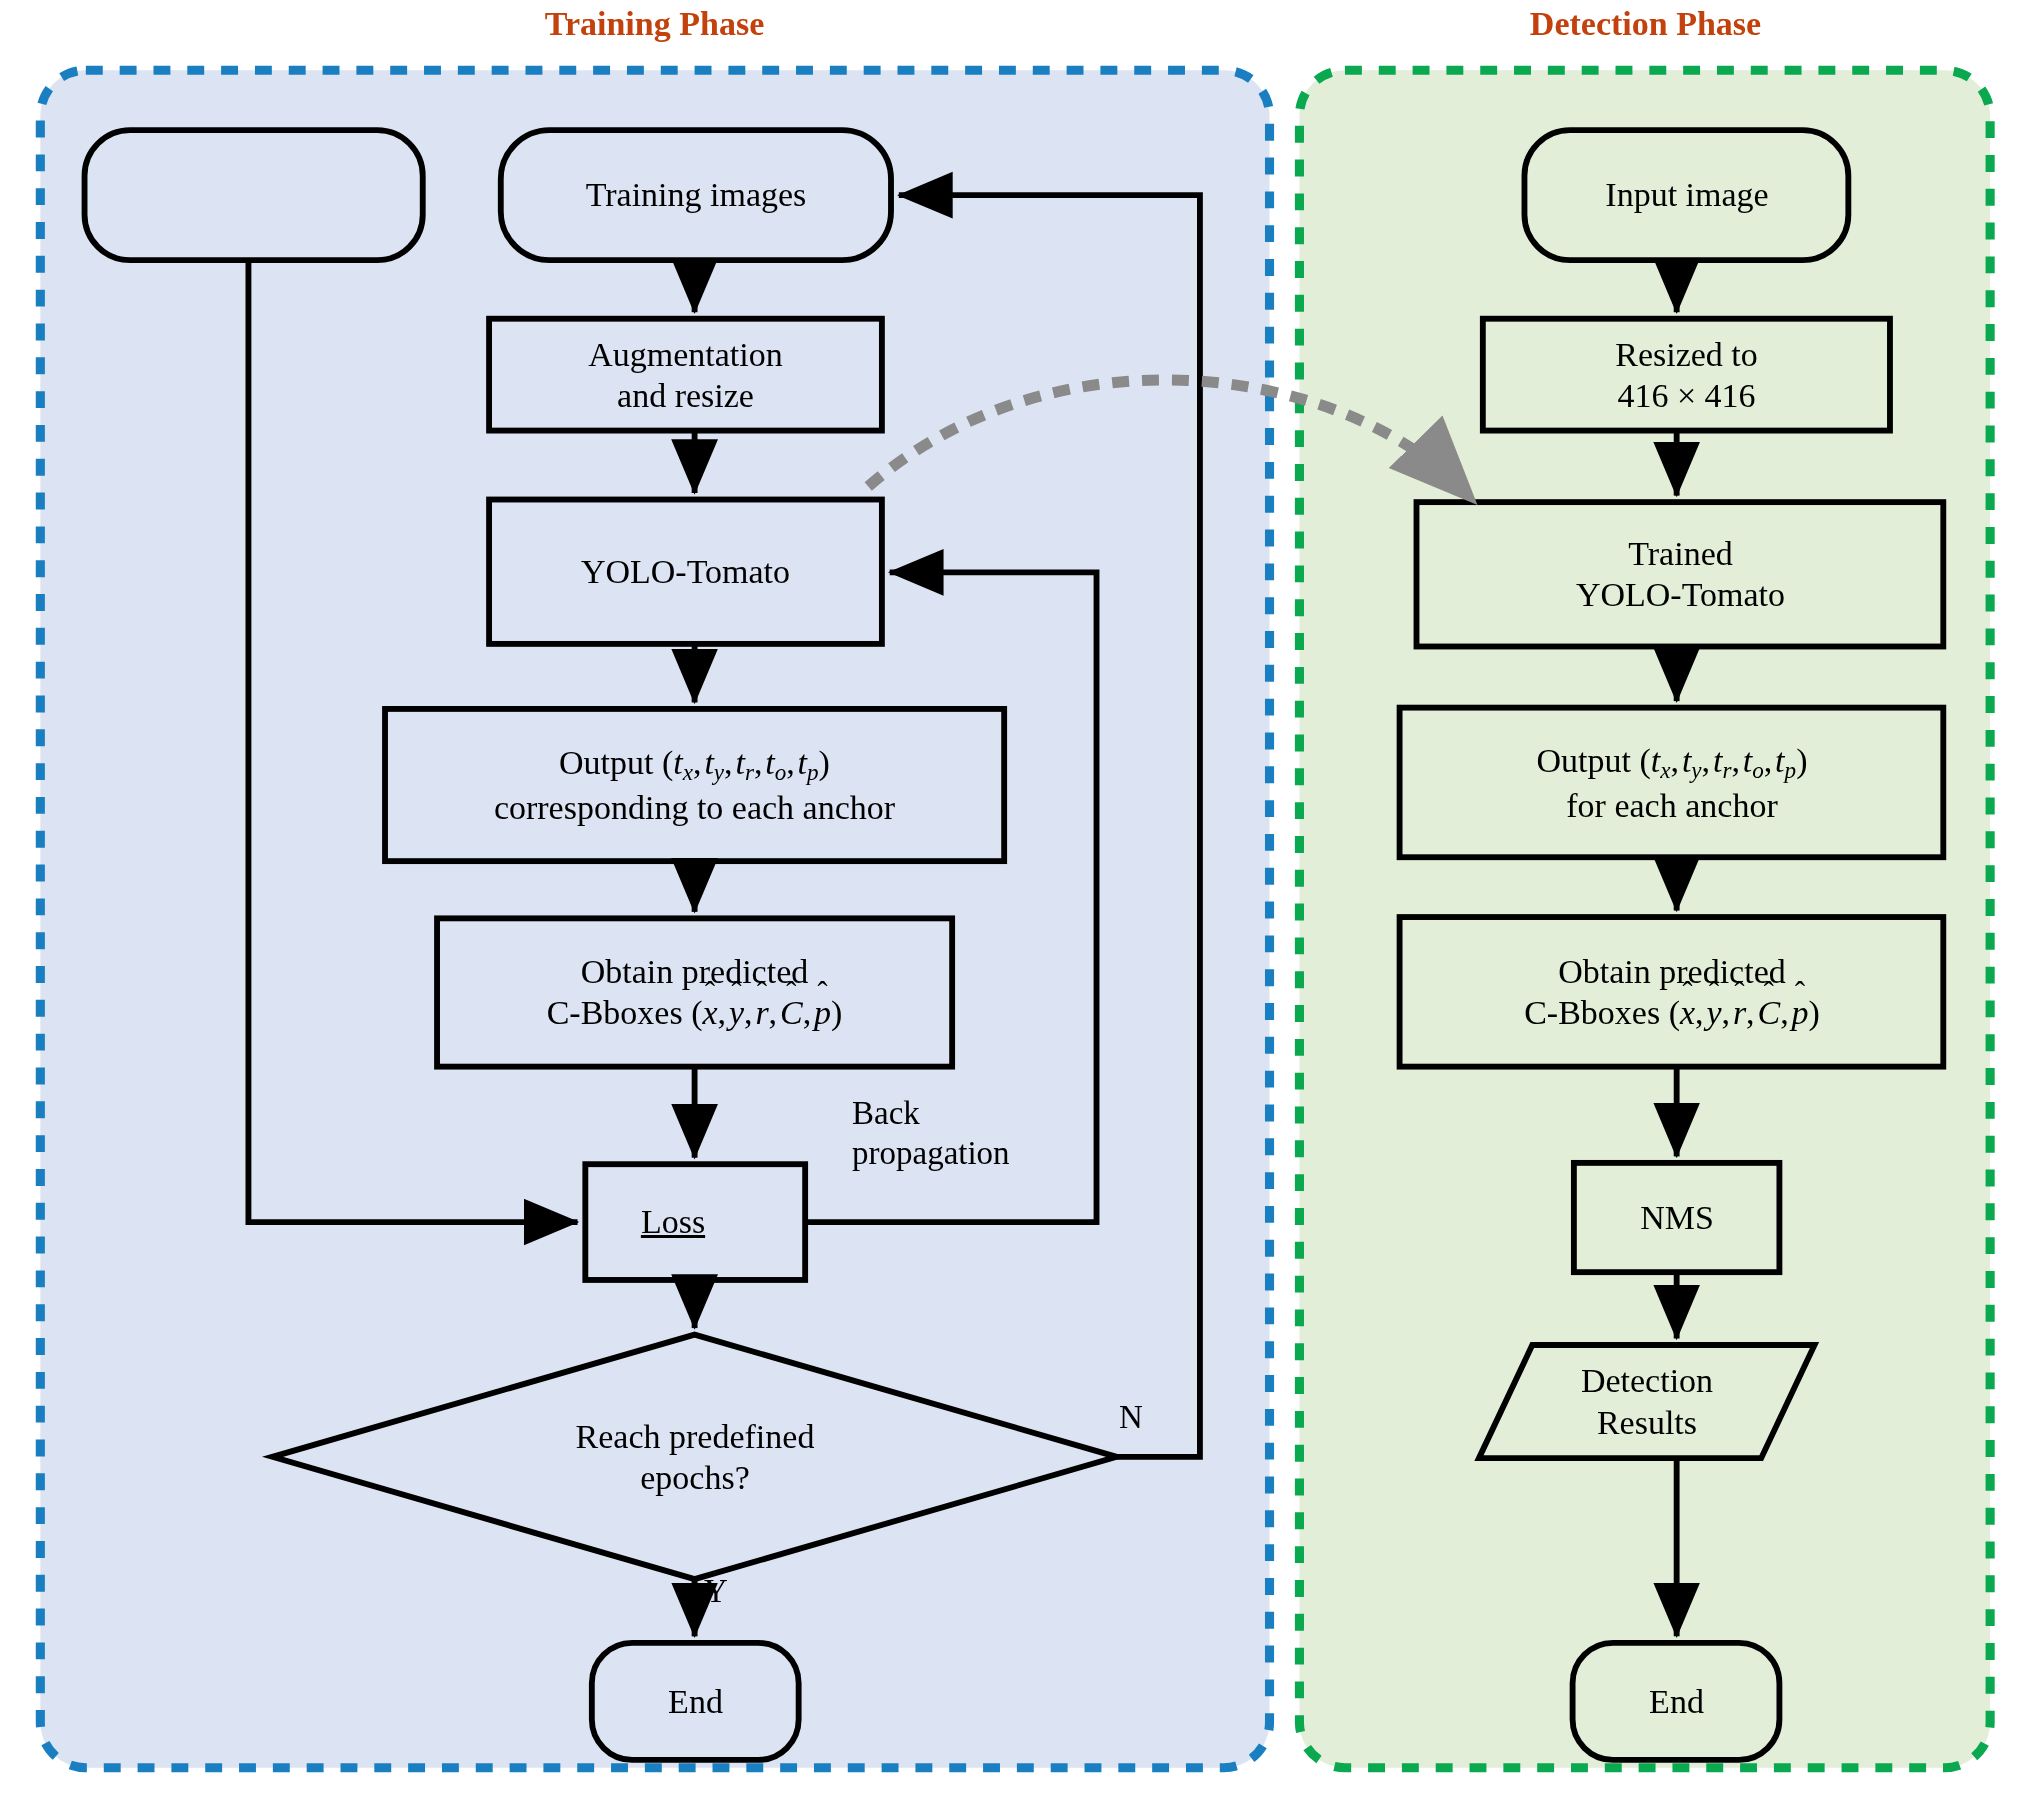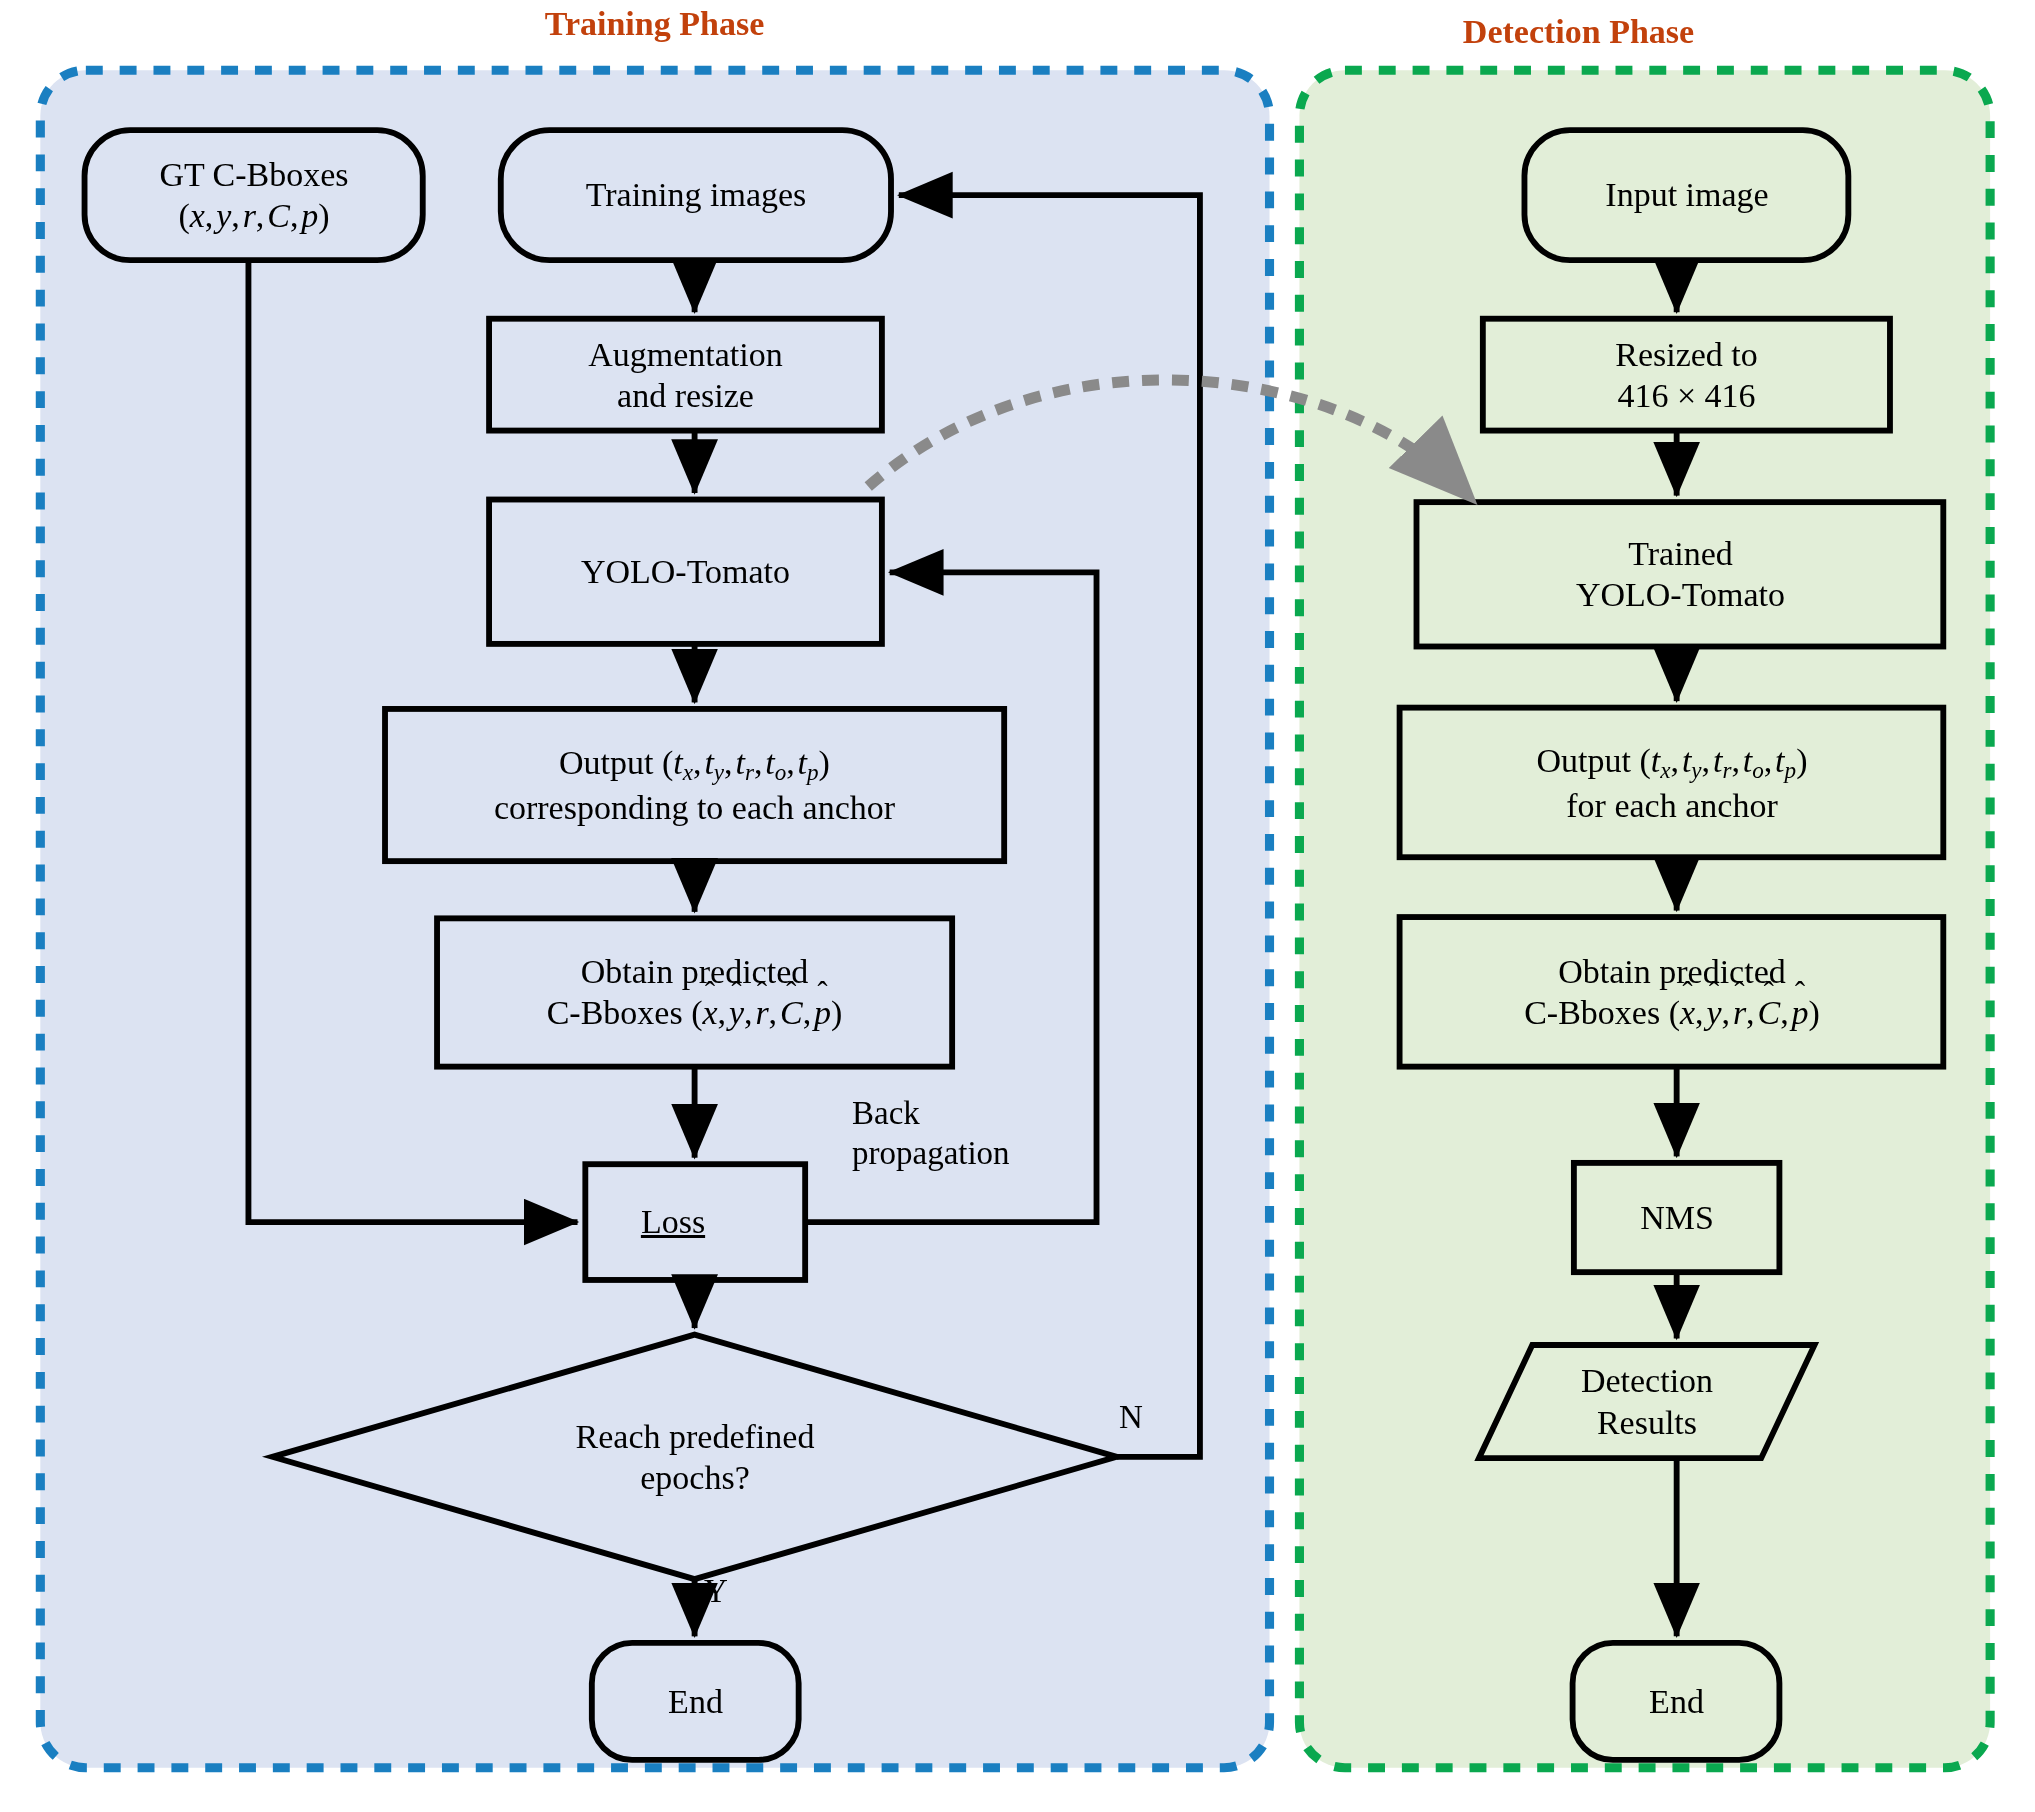--- a/index.html
+++ b/index.html
@@ -99,28 +99,22 @@
     <line x1="2578" y1="994" x2="2578" y2="1078" stroke="#000" stroke-width="9" marker-end="url(#ah)"></line>
     <line x1="2578" y1="1318" x2="2578" y2="1400" stroke="#000" stroke-width="9" marker-end="url(#ah)"></line>
     <line x1="2578" y1="1640" x2="2578" y2="1778" stroke="#000" stroke-width="9" marker-end="url(#ah)"></line>
     <line x1="2578" y1="1956" x2="2578" y2="2058" stroke="#000" stroke-width="9" marker-end="url(#ah)"></line>
     <line x1="2578" y1="2242" x2="2578" y2="2516" stroke="#000" stroke-width="9" marker-end="url(#ah)"></line>
 
     <path d="M 1335,748 C 1620,500 2060,560 2248,752" fill="none" stroke="#8a8a8a" stroke-width="17" stroke-dasharray="26 20" stroke-linecap="butt" marker-end="url(#ahg)"></path>
   </svg>
 
   <div class="phase-title" style="left:40px;top:5.2px;width:1229px;">Training Phase</div>
-  <div class="phase-title" style="left:1233px;top:5.2px;width:691px;margin-top:8px;">Detection Phase</div>
-
-  <div class="node-label" style="left:85px;top:130px;width:338px;height:130px;">
-    <div>
-      <div>GT C-Bboxes</div>
-      <div>(<span class="mi">x</span>, <span class="mi">y</span>, <span class="mi">r</span>, <span class="mi">C</span>, <span class="mi">p</span>)</div>
-    </div>
-  </div>
+  <div class="phase-title" style="left:1300px;top:5.2px;width:691px;">Detection Phase</div>
+
 
   <div class="node-label" style="left:501px;top:130px;width:390px;height:130px;">
     <div>Training images</div>
   </div>
 
   <div class="node-label" style="left:489px;top:319px;width:393px;height:112px;">
     <div>
       <div>Augmentation</div>
       <div>and resize</div>
     </div>

